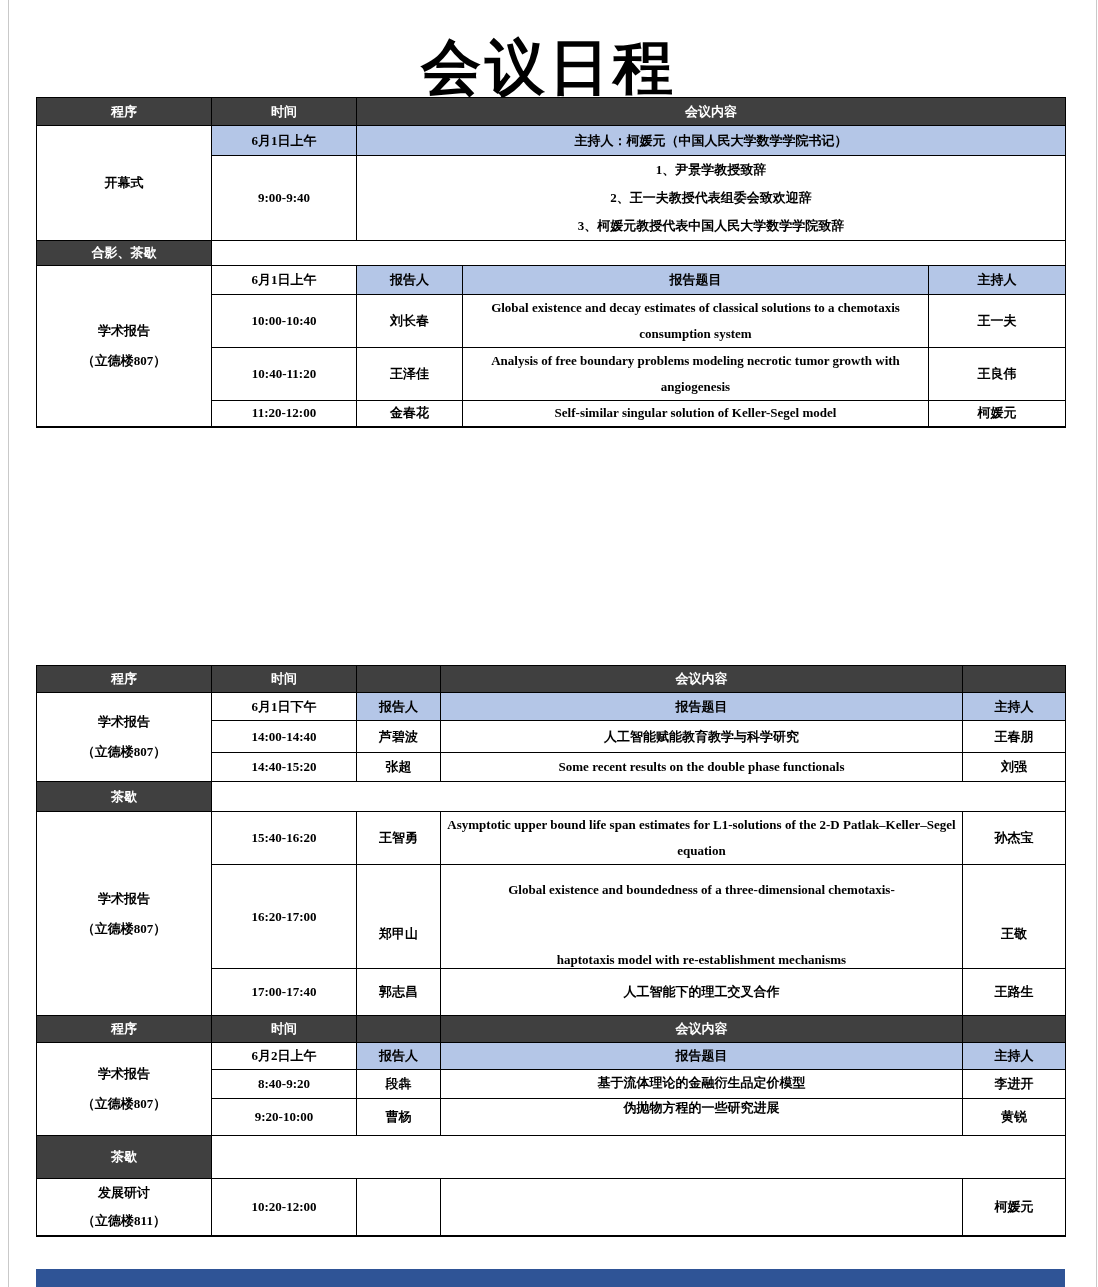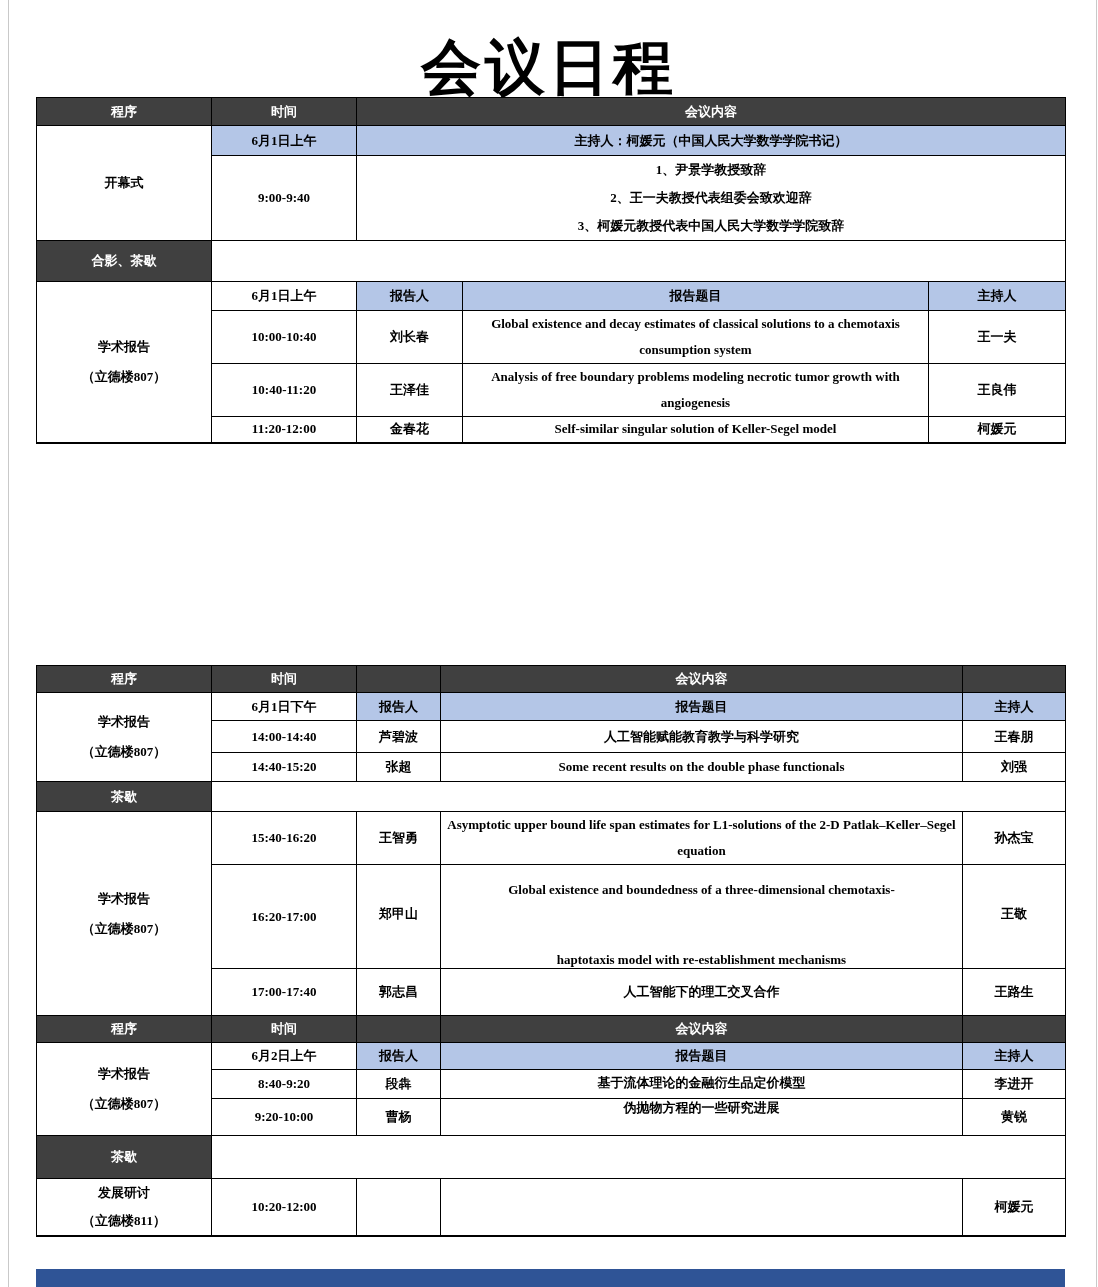--- a/index.html
+++ b/index.html
@@ -67,21 +67,21 @@
     <td class="sub" colspan="3">主持人：柯媛元（中国人民大学数学学院书记）</td>
   </tr>
   <tr style="height:85px">
     <td>9:00-9:40</td>
     <td colspan="3" class="open-lines">
       <div>1、尹景学教授致辞</div>
       <div>2、王一夫教授代表组委会致欢迎辞</div>
       <div>3、柯媛元教授代表中国人民大学数学学院致辞</div>
     </td>
   </tr>
-  <tr style="height:41px">
+  <tr style="height:25px">
     <td class="hdr">合影、茶歇</td>
     <td class="open" colspan="4"></td>
   </tr>
   <tr style="height:29px">
     <td rowspan="4" class="two-line">
       <div>学术报告</div>
       <div>（立德楼807）</div>
     </td>
     <td>6月1日上午</td>
     <td class="sub">报告人</td>
@@ -156,26 +156,26 @@
       <div>学术报告</div>
       <div>（立德楼807）</div>
     </td>
     <td>15:40-16:20</td>
     <td>王智勇</td>
     <td class="lh-wide">Asymptotic upper bound life span estimates for L1-solutions of the 2-D Patlak–Keller–Segel equation</td>
     <td>孙杰宝</td>
   </tr>
   <tr style="height:104px">
     <td>16:20-17:00</td>
-    <td style="vertical-align:top;padding-top:40px;">郑甲山</td>
+    <td style="vertical-align:top;padding-top:60px;">郑甲山</td>
     <td class="v-top">
       <div class="gap-line1">Global existence and boundedness  of a three-dimensional chemotaxis-</div>
       <div class="gap-line2">haptotaxis model with re-establishment mechanisms</div>
     </td>
-    <td style="vertical-align:top;padding-top:40px;">王敬</td>
+    <td style="vertical-align:top;padding-top:60px;">王敬</td>
   </tr>
   <tr style="height:47px">
     <td>17:00-17:40</td>
     <td class="v-top">郭志昌</td>
     <td class="v-bottom">人工智能下的理工交叉合作</td>
     <td class="v-top">王路生</td>
   </tr>
   <tr style="height:27px">
     <td class="hdr">程序</td>
     <td class="hdr">时间</td>

